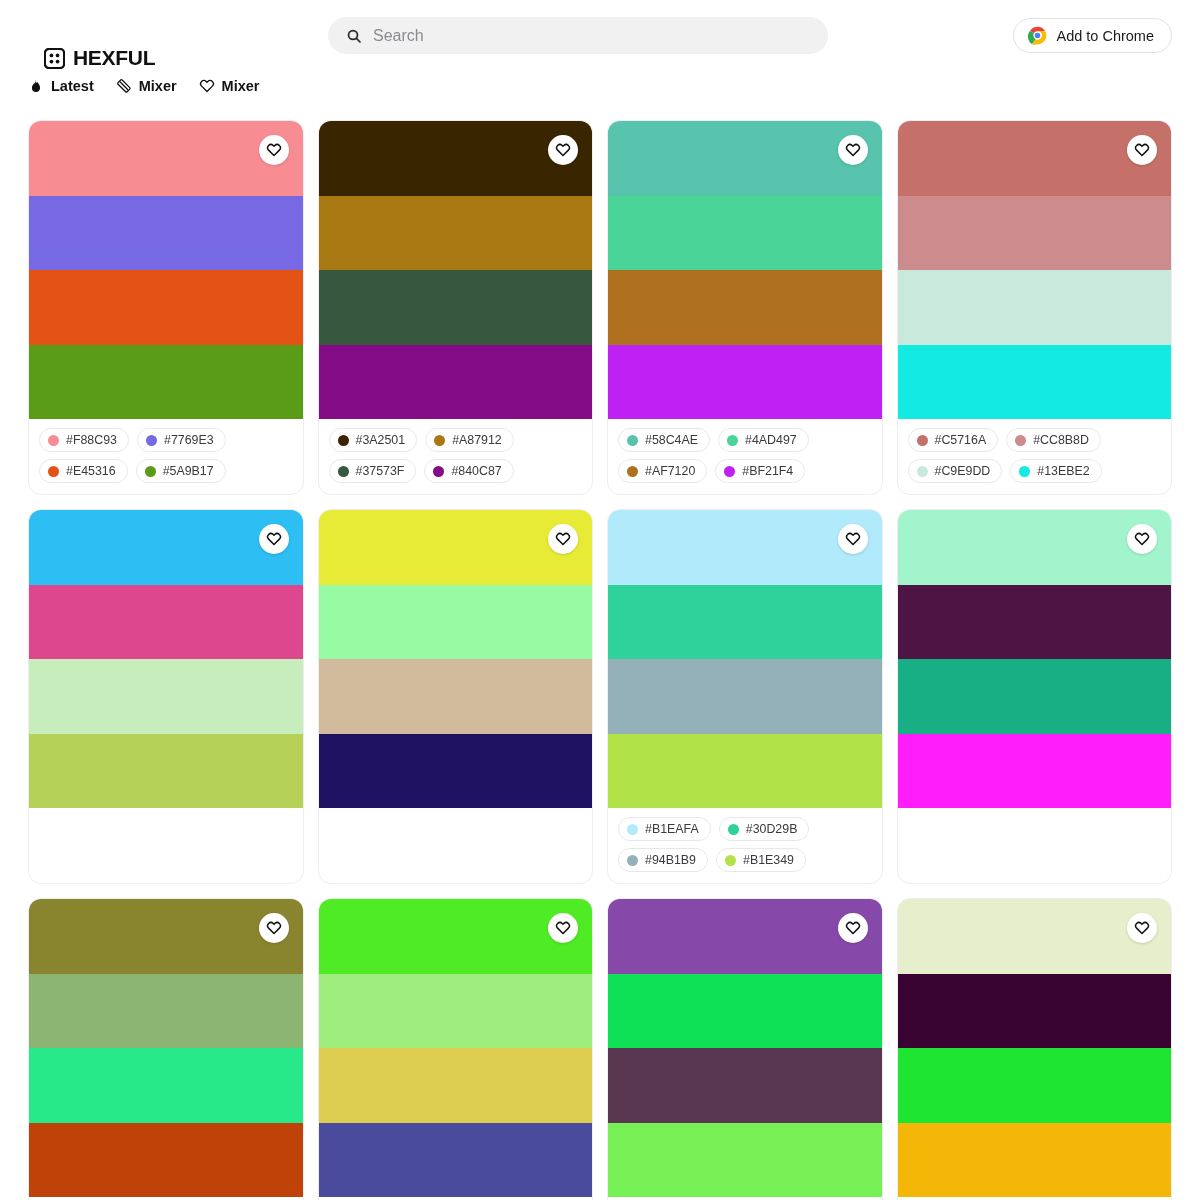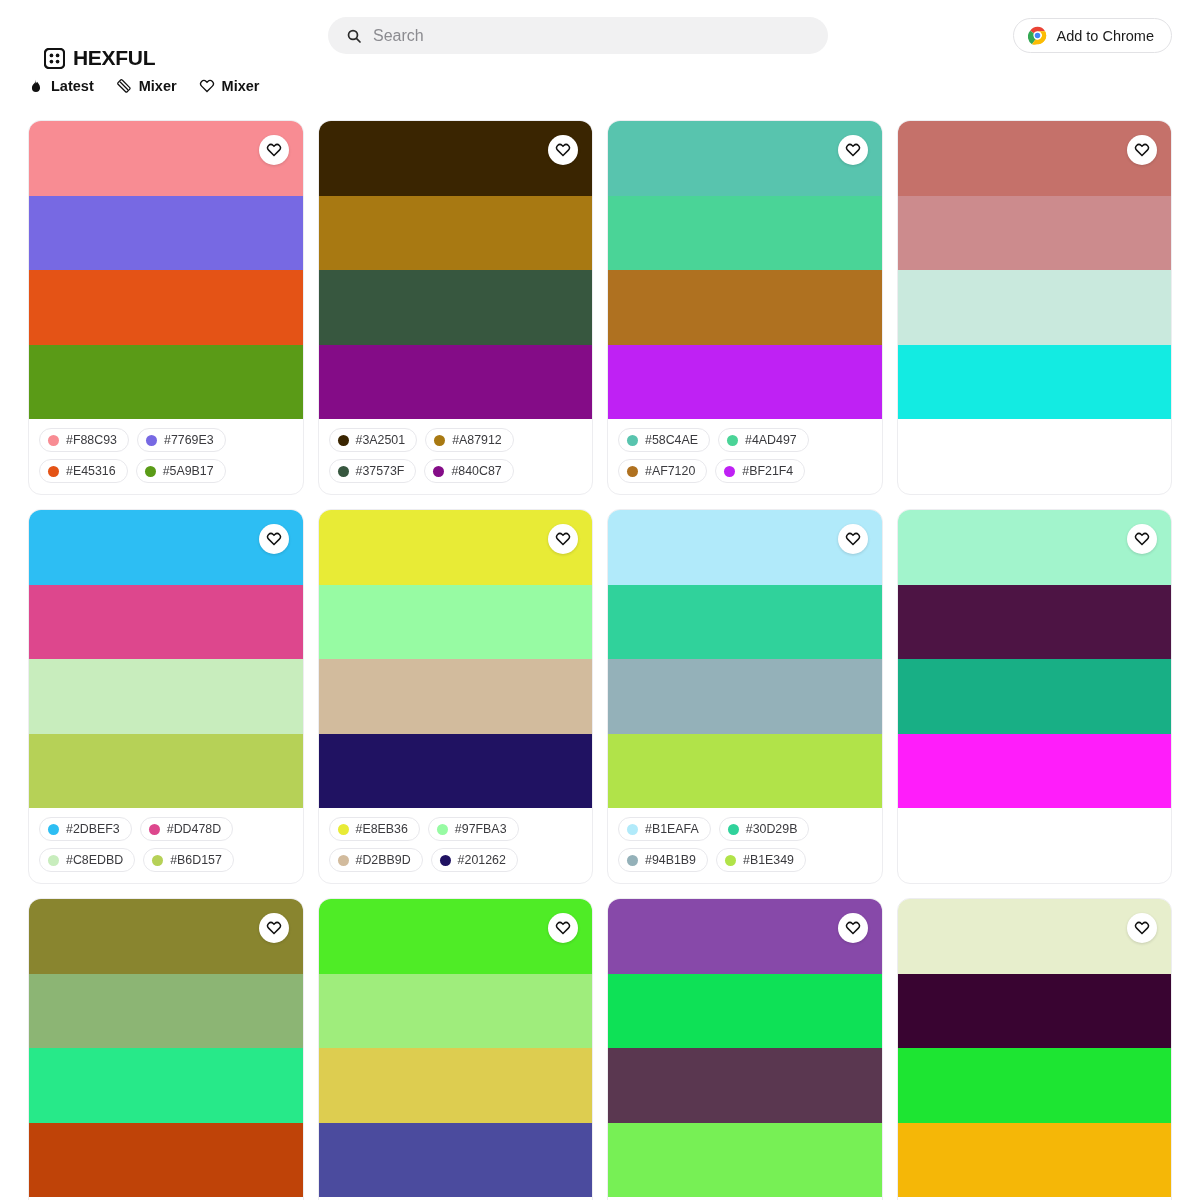--- a/index.html
+++ b/index.html
@@ -273,82 +273,64 @@
         <div class="band" style="background: rgb(197, 113, 106);"></div>
         <div class="band" style="background: rgb(204, 139, 141);"></div>
         <div class="band" style="background: rgb(201, 233, 221);"></div>
         <div class="band" style="background: rgb(19, 235, 226);"></div>
         <button class="fav">
           <svg viewBox="0 0 24 24" fill="none" stroke="#111" stroke-width="2.2">
             <path d="M12 20.3 3.9 12.2a4.9 4.9 0 0 1 0-6.9 4.9 4.9 0 0 1 6.9 0L12 6.5l1.2-1.2a4.9 4.9 0 0 1 6.9 0 4.9 4.9 0 0 1 0 6.9z"></path>
           </svg>
         </button>
       </div>
+      <div class="chips">
+        <div class="chip">
+          <span class="dot" style="background: rgb(197, 113, 106);"></span>
+          <span>#C5716A</span>
+        </div>
+        <div class="chip">
+          <span class="dot" style="background: rgb(204, 139, 141);"></span>
+          <span>#CC8B8D</span>
+        </div>
+        <div class="chip">
+          <span class="dot" style="background: rgb(201, 233, 221);"></span>
+          <span>#C9E9DD</span>
+        </div>
+        <div class="chip">
+          <span class="dot" style="background: rgb(19, 235, 226);"></span>
+          <span>#13EBE2</span>
+        </div>
+      </div>
     </div>
     <div class="card">
       <div class="swatches">
         <div class="band" style="background: rgb(45, 190, 243);"></div>
         <div class="band" style="background: rgb(221, 71, 141);"></div>
         <div class="band" style="background: rgb(200, 237, 189);"></div>
         <div class="band" style="background: rgb(182, 209, 87);"></div>
         <button class="fav">
           <svg viewBox="0 0 24 24" fill="none" stroke="#111" stroke-width="2.2">
             <path d="M12 20.3 3.9 12.2a4.9 4.9 0 0 1 0-6.9 4.9 4.9 0 0 1 6.9 0L12 6.5l1.2-1.2a4.9 4.9 0 0 1 6.9 0 4.9 4.9 0 0 1 0 6.9z"></path>
           </svg>
         </button>
       </div>
-      <div class="chips">
-        <div class="chip">
-          <span class="dot" style="background: rgb(45, 190, 243);"></span>
-          <span>#2DBEF3</span>
-        </div>
-        <div class="chip">
-          <span class="dot" style="background: rgb(221, 71, 141);"></span>
-          <span>#DD478D</span>
-        </div>
-        <div class="chip">
-          <span class="dot" style="background: rgb(200, 237, 189);"></span>
-          <span>#C8EDBD</span>
-        </div>
-        <div class="chip">
-          <span class="dot" style="background: rgb(182, 209, 87);"></span>
-          <span>#B6D157</span>
-        </div>
-      </div>
     </div>
     <div class="card">
       <div class="swatches">
         <div class="band" style="background: rgb(232, 235, 54);"></div>
         <div class="band" style="background: rgb(151, 251, 163);"></div>
         <div class="band" style="background: rgb(210, 187, 157);"></div>
         <div class="band" style="background: rgb(32, 18, 98);"></div>
         <button class="fav">
           <svg viewBox="0 0 24 24" fill="none" stroke="#111" stroke-width="2.2">
             <path d="M12 20.3 3.9 12.2a4.9 4.9 0 0 1 0-6.9 4.9 4.9 0 0 1 6.9 0L12 6.5l1.2-1.2a4.9 4.9 0 0 1 6.9 0 4.9 4.9 0 0 1 0 6.9z"></path>
           </svg>
         </button>
       </div>
-      <div class="chips">
-        <div class="chip">
-          <span class="dot" style="background: rgb(232, 235, 54);"></span>
-          <span>#E8EB36</span>
-        </div>
-        <div class="chip">
-          <span class="dot" style="background: rgb(151, 251, 163);"></span>
-          <span>#97FBA3</span>
-        </div>
-        <div class="chip">
-          <span class="dot" style="background: rgb(210, 187, 157);"></span>
-          <span>#D2BB9D</span>
-        </div>
-        <div class="chip">
-          <span class="dot" style="background: rgb(32, 18, 98);"></span>
-          <span>#201262</span>
-        </div>
-      </div>
     </div>
     <div class="card">
       <div class="swatches">
         <div class="band" style="background: rgb(177, 234, 250);"></div>
         <div class="band" style="background: rgb(48, 210, 155);"></div>
         <div class="band" style="background: rgb(148, 177, 185);"></div>
         <div class="band" style="background: rgb(177, 227, 73);"></div>
         <button class="fav">
           <svg viewBox="0 0 24 24" fill="none" stroke="#111" stroke-width="2.2">
             <path d="M12 20.3 3.9 12.2a4.9 4.9 0 0 1 0-6.9 4.9 4.9 0 0 1 6.9 0L12 6.5l1.2-1.2a4.9 4.9 0 0 1 6.9 0 4.9 4.9 0 0 1 0 6.9z"></path>

